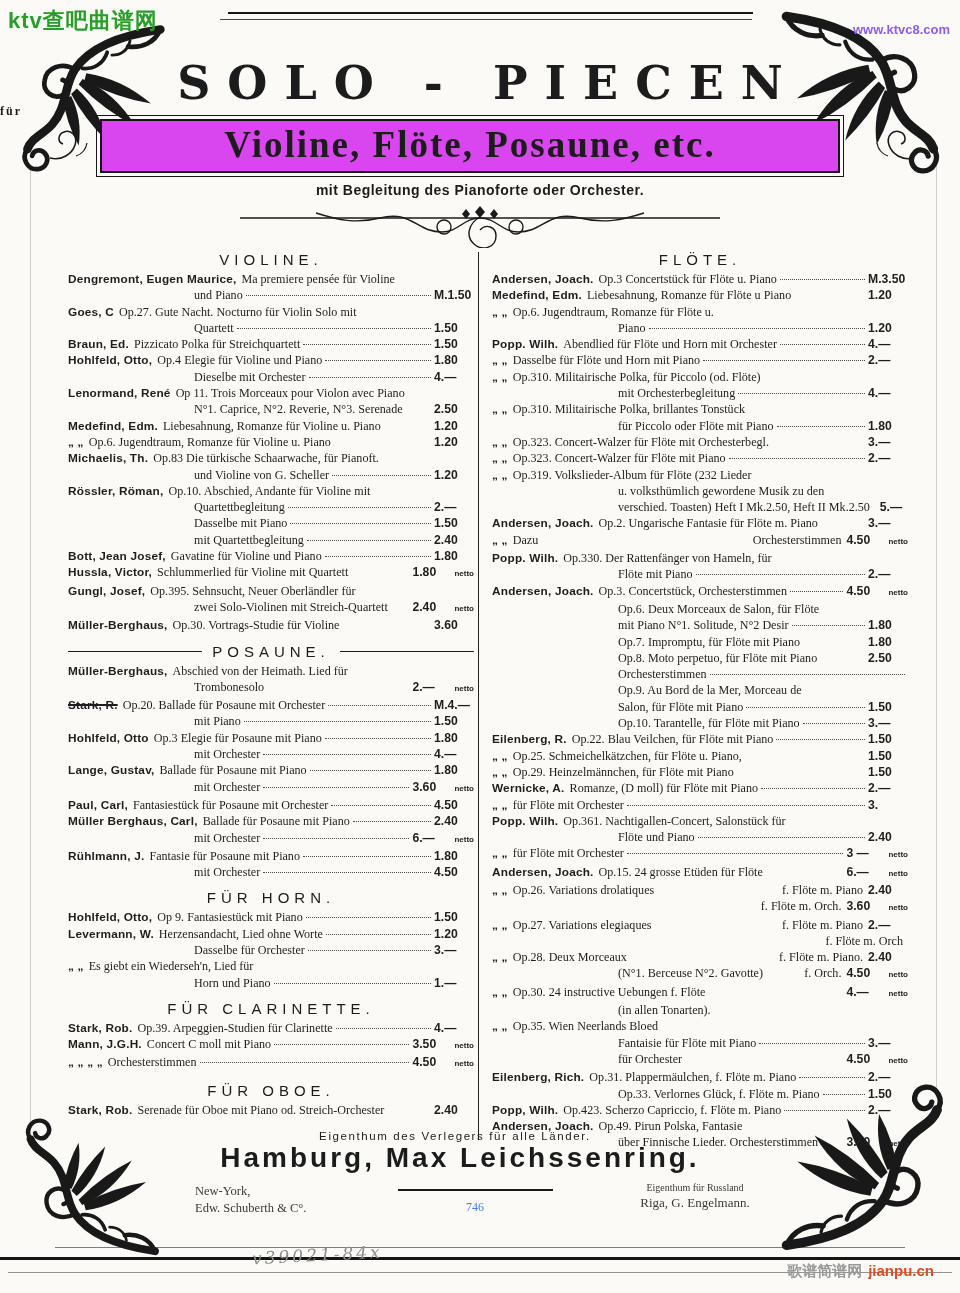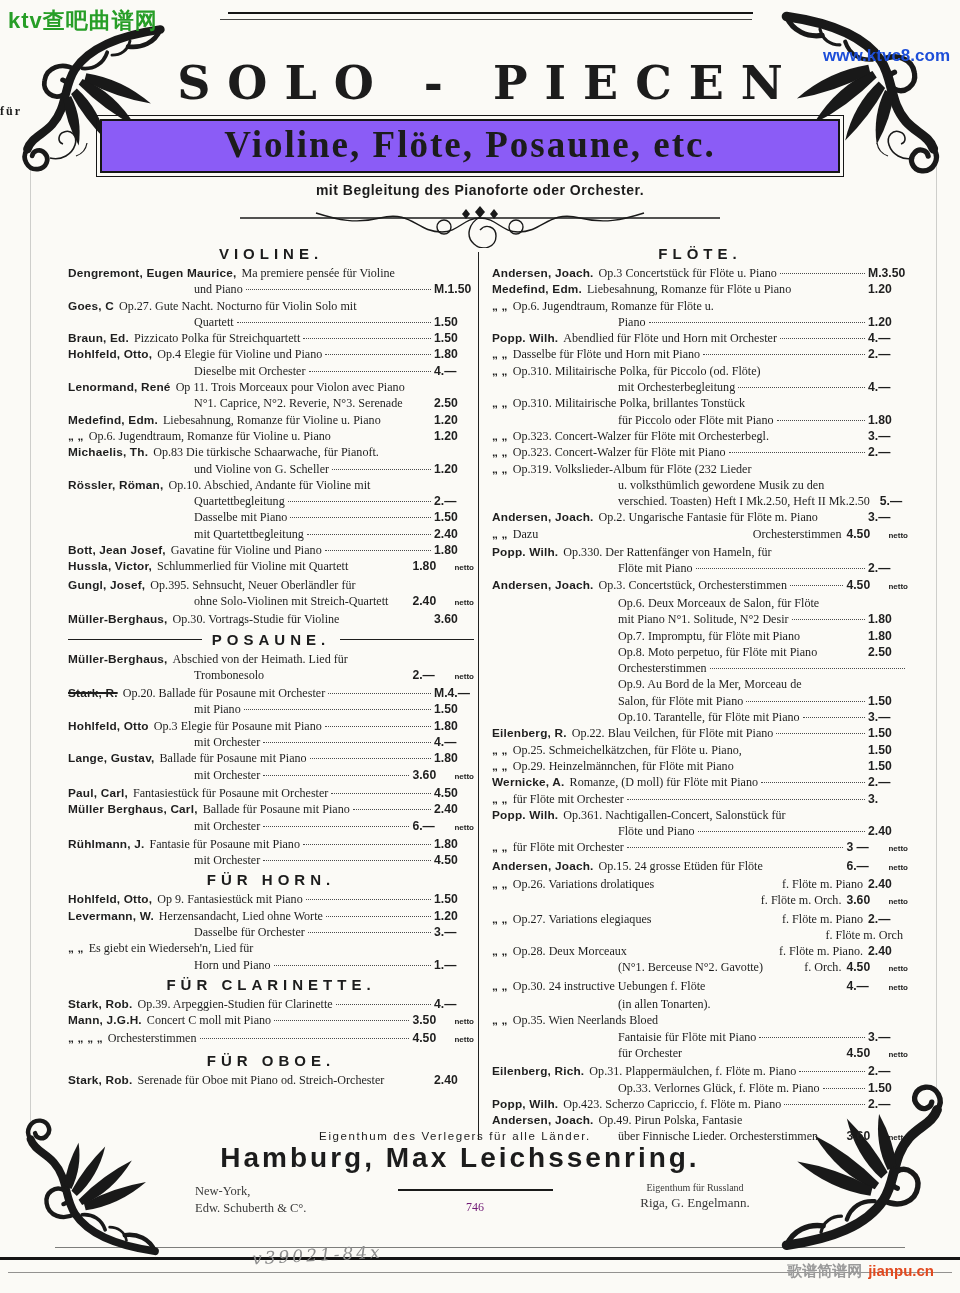--- a/index.html
+++ b/index.html
@@ -15,47 +15,47 @@
   .rule-top-2{left:220px;top:19px;width:532px;height:1px;opacity:.8;}
   .rule-bot-a{left:55px;top:1247px;width:850px;height:1px;opacity:.55;}
   .rule-bot-b{left:0;top:1257px;width:960px;height:3px;}
   .rule-bot-c{left:8px;top:1272px;width:944px;height:1px;opacity:.45;}
   .side-line{position:absolute;width:1px;background:#8c8c8c;opacity:.4;}
   .side-left{left:30px;top:165px;height:965px;}
   .side-right{left:936px;top:160px;height:930px;}
 
   .wm{position:absolute;font-family:"Liberation Sans",sans-serif;font-weight:bold;}
   .wm-tl{left:8px;top:6px;font-size:22px;color:#279e27;letter-spacing:1px;}
-  .wm-tr{right:10px;top:22px;font-size:17px;color:#1d4ed8;margin-top:24px;}
+  .wm-tr{right:10px;top:22px;font-size:13px;color:#8b5cf6;}
   .wm-br{right:26px;top:1262px;font-size:15px;color:#9a9a9a;}
   .wm-br .red{color:#e2491f;margin-left:6px;}
 
   .title{position:absolute;top:44px;left:0;width:100%;text-align:center;
          font-family:"DejaVu Serif",serif;font-weight:bold;font-size:46px;
          letter-spacing:17px;text-indent:17px;margin-top:12px;}
   .fuer{position:absolute;top:104px;left:0;width:100%;text-align:left;
         font-weight:bold;font-size:12px;letter-spacing:2px;}
   .subtitle-box{position:absolute;top:119px;left:100px;width:736px;text-align:center;
         border:2px solid #161616;outline:1px solid #161616;outline-offset:3px;
         font-family:"Liberation Serif",serif;font-weight:bold;font-size:37px;
-        letter-spacing:2px;padding:2px 0 5px 0;background:#8b5cf6;}
+        letter-spacing:2px;padding:2px 0 5px 0;background:#d946ef;}
   .box-curl{position:absolute;width:44px;height:44px;top:126px;}
   .box-curl.l{left:46px;} .box-curl.r{right:42px;transform:scaleX(-1);}
   .tagline{position:absolute;top:182px;left:0;width:100%;text-align:center;
         font-family:"Liberation Sans",sans-serif;font-weight:bold;font-size:14px;letter-spacing:.5px;}
   .divider{position:absolute;top:206px;left:238px;width:484px;height:42px;}
 
   .column{position:absolute;top:242px;}
   .column.left{left:68px;width:406px;}
   .column.right{left:492px;width:416px;}
   .col-divider{position:absolute;left:478px;top:252px;height:888px;width:1px;background:#222;}
 
   .section-title{display:flex;align-items:center;justify-content:center;gap:10px;
-        text-align:center;font-family:"Liberation Sans",sans-serif;font-weight:bold;
-        font-size:15px;letter-spacing:5px;margin:3px 0 3px;line-height:17px;}
+        text-align:center;font-family:"Liberation Sans",sans-serif;font-weight:normal;
+        font-size:15px;letter-spacing:5px;margin:9px 0 3px;line-height:17px;}
   .section-title.ruled::before,.section-title.ruled::after{content:"";flex:1;height:1px;background:#1d1d1d;}
 
   .cat-line{display:flex;align-items:baseline;line-height:16.3px;font-size:12.1px;
         color:#1e1e1e;white-space:nowrap;}
   .cat-line.ind1{padding-left:126px;}
   .cat-line.ind2{padding-left:126px;}
   .composer{font-family:"Liberation Sans",sans-serif;font-weight:bold;font-size:11.8px;
         margin-right:5px;letter-spacing:.2px;}
   .composer.strike{text-decoration:line-through;text-decoration-thickness:2px;}
   .leader{flex:1 1 auto;min-width:4px;margin:0 3px;}
@@ -65,21 +65,21 @@
         min-width:40px;white-space:nowrap;}
   .netto{font-family:"Liberation Sans",sans-serif;font-weight:bold;font-size:8px;margin-left:2px;}
 
   .ownership{position:absolute;top:1130px;left:240px;width:430px;text-align:center;
         font-family:"Liberation Sans",sans-serif;font-size:11.5px;letter-spacing:1.6px;}
   .publisher{position:absolute;top:1142px;left:150px;width:620px;text-align:center;
         font-family:"Liberation Sans",sans-serif;font-weight:bold;font-size:28px;letter-spacing:3px;}
   .pub-rule{position:absolute;top:1189px;left:398px;width:155px;height:2px;background:#1a1a1a;}
   .agent-left{position:absolute;top:1183px;left:195px;width:170px;text-align:left;
         font-size:12.5px;line-height:17px;color:#3a3a3a;}
-  .plate{position:absolute;top:1200px;left:430px;width:90px;text-align:center;font-size:12px;color:#701a75;}
+  .plate{position:absolute;top:1200px;left:430px;width:90px;text-align:center;font-size:12px;color:#3b82f6;}
   .agent-right{position:absolute;top:1181px;left:600px;width:190px;text-align:center;color:#3a3a3a;}
   .agent-right .small{font-size:10px;line-height:13px;}
   .agent-right .big{font-size:13px;line-height:17px;}
   .handwriting{position:absolute;top:1245px;left:252px;font-family:"DejaVu Serif",serif;
         font-style:italic;color:#8d8d8d;font-size:17px;letter-spacing:3px;transform:rotate(-3deg);}
 </style>
 </head>
 <body>
 
 <svg width="0" height="0" style="position:absolute">
@@ -268,21 +268,21 @@
         <span class="leader"></span>
         <span class="price">1.80</span>
         <span class="netto">netto</span>
       </div>
       <div class="cat-line">
         <span class="composer">Gungl, Josef,</span>
         <span class="ttl">Op.395. Sehnsucht, Neuer Oberländler für</span>
         <span class="leader"></span>
       </div>
       <div class="cat-line ind1">
-        <span class="ttl">ohne Solo-Violinen mit Streich-Quartett</span>
+        <span class="ttl">zwei Solo-Violinen mit Streich-Quartett</span>
         <span class="leader"></span>
         <span class="price">2.40</span>
         <span class="netto">netto</span>
       </div>
       <div class="cat-line">
         <span class="composer">Müller-Berghaus,</span>
         <span class="ttl">Op.30. Vortrags-Studie für Violine</span>
         <span class="leader"></span>
         <span class="price">3.60</span>
       </div>

